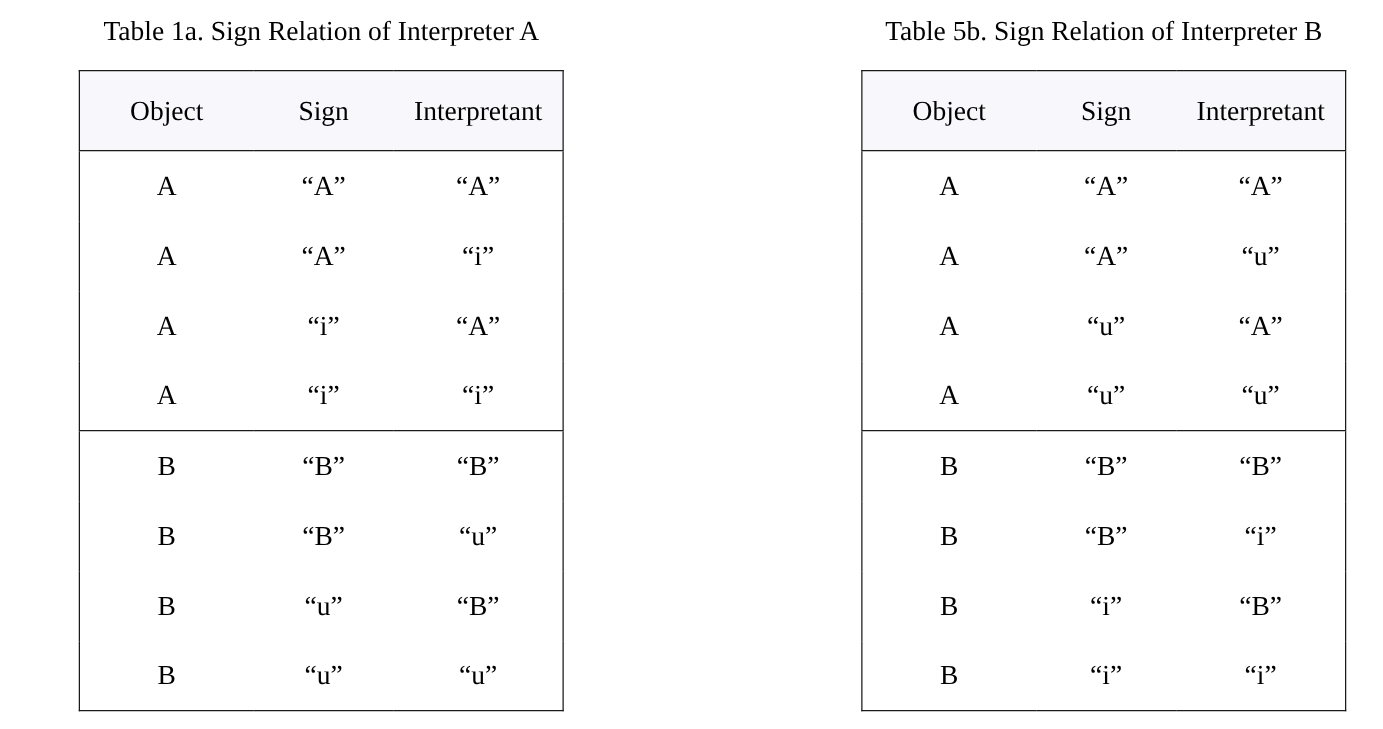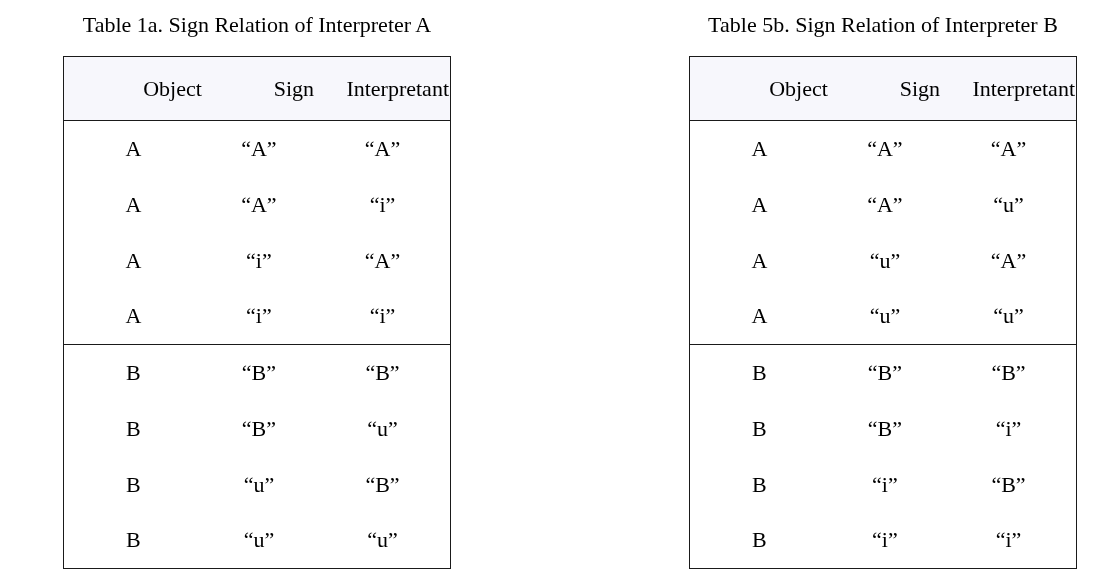--- a/index.html
+++ b/index.html
@@ -40,21 +40,21 @@
     table-layout: fixed;
     border: 1.5px solid var(--border);
   }
   .c-object { width: 36%; }
   .c-sign { width: 29%; }
   .c-interpretant { width: 35%; }
   table.sign-table th {
     height: 64px;
     font-weight: normal;
     font-size: 22px;
-    text-align: right;
+    text-align: center;
     vertical-align: middle;
     background: var(--header-bg);
     border-bottom: 1.5px solid var(--border);
   }
   table.sign-table td {
     height: 56px;
     font-size: 22px;
     text-align: center;
     vertical-align: middle;
   }

